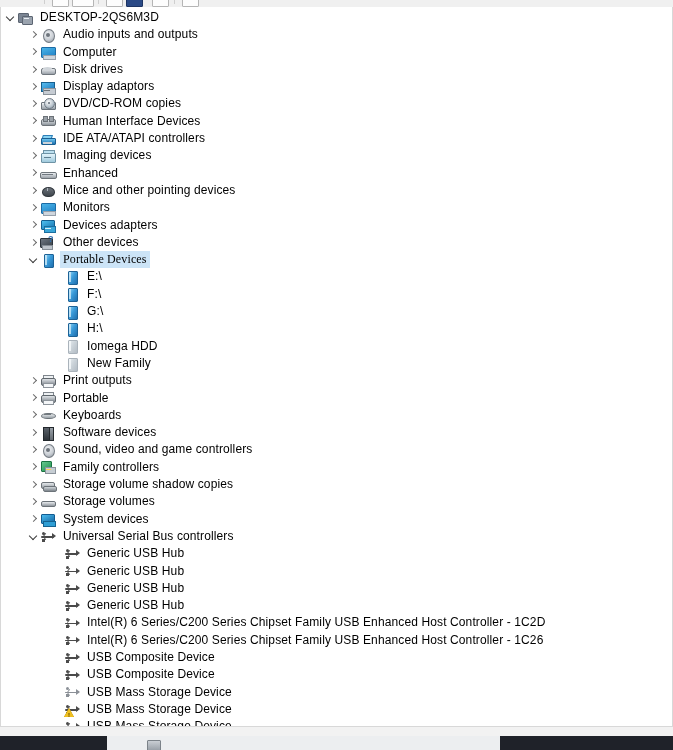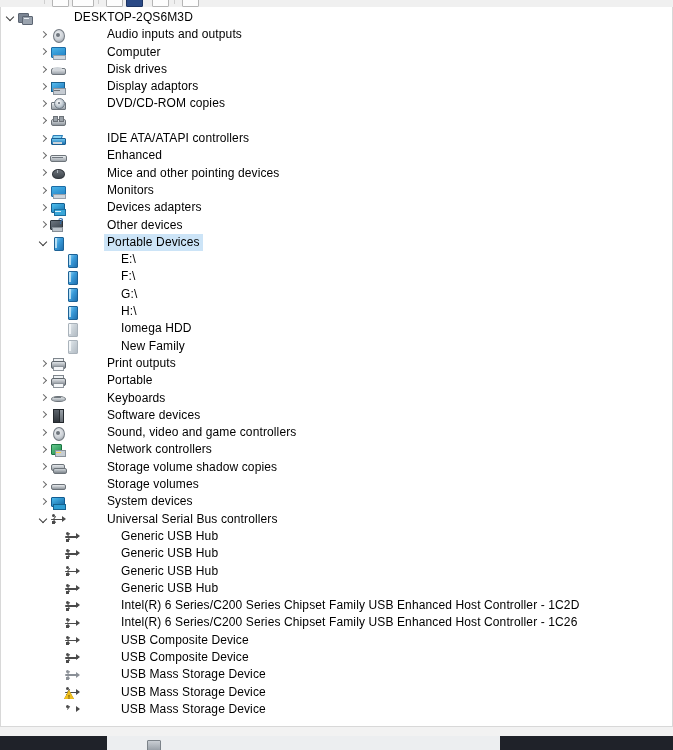--- a/index.html
+++ b/index.html
@@ -58,27 +58,26 @@
     width:5px;height:5px;
     border-right:1.4px solid #3b3b3b;border-bottom:1.4px solid #3b3b3b;
     transform:rotate(45deg);
   }
   .row .ico{
     width:16px;height:16px;flex:0 0 16px;position:relative;margin-right:4px;
   }
   .row .lbl{
     font-size:12px;color:#000;padding:0 3px;
     letter-spacing:.01em;
-    margin-left:34px;
-  }
-  .row.sel .lbl{background:#cce4f7;}
+  }
+  .row.sel .lbl{background:#cce4f7;font-family:Liberation Serif, serif;}
 
   
   .lvl0{padding-left:5px;}
-  .lvl1{padding-left:38px;}
+  .lvl1{padding-left:28px;}
   .lvl2{padding-left:52px;}
 
   
   .i{position:absolute;}
 
   
   .ic-computer-root .a{left:1px;top:3px;width:9px;height:8px;background:#7c8694;border:1px solid #5c6572;border-radius:1px;}
   .ic-computer-root .b{left:5px;top:6px;width:9px;height:7px;background:#9aa3ae;border:1px solid #5c6572;border-radius:1px;}
   .ic-computer-root .c{left:7px;top:8px;width:5px;height:1px;background:#e9eef3;}
 
@@ -284,29 +283,39 @@
           </span>
           <span class="lbl">DVD/CD-ROM copies</span>
         </div>
         <div class="row lvl1">
           <span class="twisty closed"></span>
           <span class="ico ic-hid">
             <i class="i a"></i>
             <i class="i b"></i>
             <i class="i c"></i>
           </span>
+          <span class="lbl">Human Interface Devices</span>
         </div>
         <div class="row lvl1">
           <span class="twisty closed"></span>
           <span class="ico ic-ide">
             <i class="i b"></i>
             <i class="i a"></i>
             <i class="i c"></i>
           </span>
           <span class="lbl">IDE ATA/ATAPI controllers</span>
+        </div>
+        <div class="row lvl1">
+          <span class="twisty closed"></span>
+          <span class="ico ic-imaging">
+            <i class="i b"></i>
+            <i class="i a"></i>
+            <i class="i c"></i>
+          </span>
+          <span class="lbl">Imaging devices</span>
         </div>
         <div class="row lvl1">
           <span class="twisty closed"></span>
           <span class="ico ic-keyboard">
             <i class="i a"></i>
             <i class="i b"></i>
           </span>
           <span class="lbl">Enhanced</span>
         </div>
         <div class="row lvl1">
@@ -441,21 +450,21 @@
           </span>
           <span class="lbl">Sound, video and game controllers</span>
         </div>
         <div class="row lvl1">
           <span class="twisty closed"></span>
           <span class="ico ic-stgc">
             <i class="i a"></i>
             <i class="i b"></i>
             <i class="i c"></i>
           </span>
-          <span class="lbl">Network controllers</span>
+          <span class="lbl">Family controllers</span>
         </div>
         <div class="row lvl1">
           <span class="twisty closed"></span>
           <span class="ico ic-shadow">
             <i class="i a"></i>
             <i class="i b"></i>
           </span>
           <span class="lbl">Storage volume shadow copies</span>
         </div>
         <div class="row lvl1">

